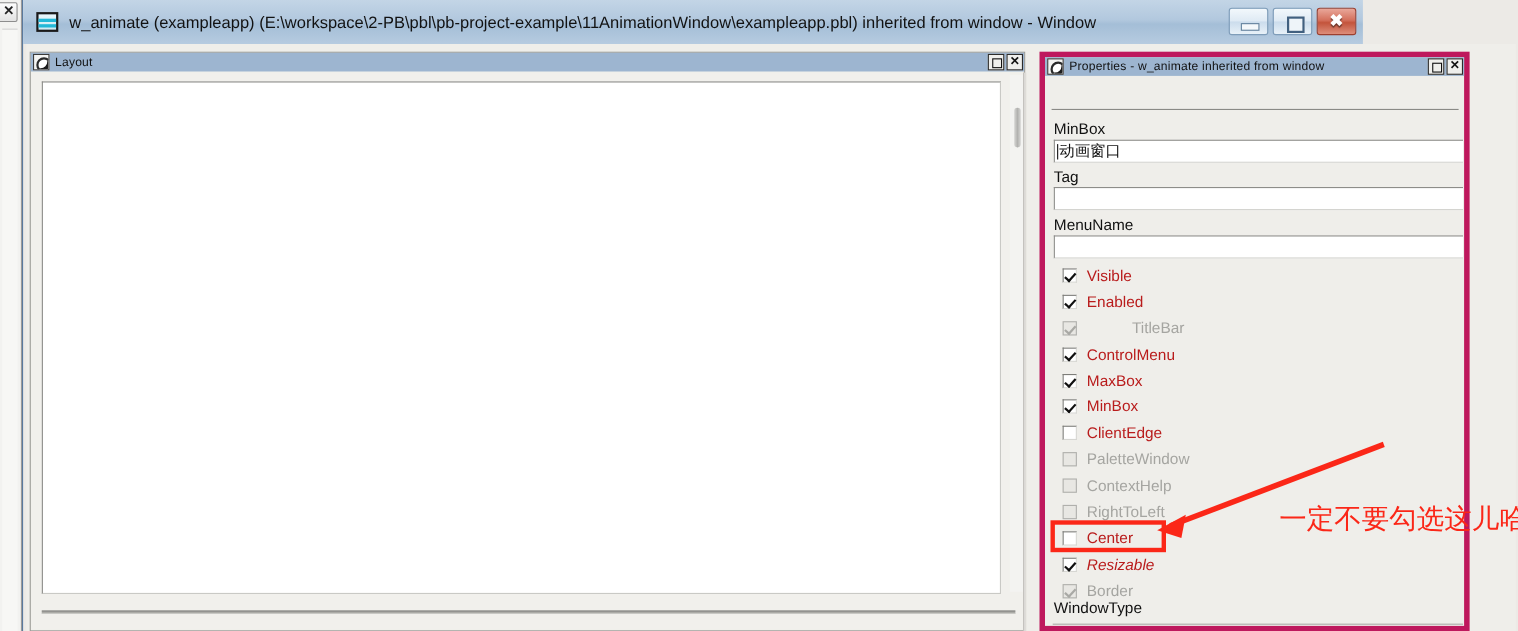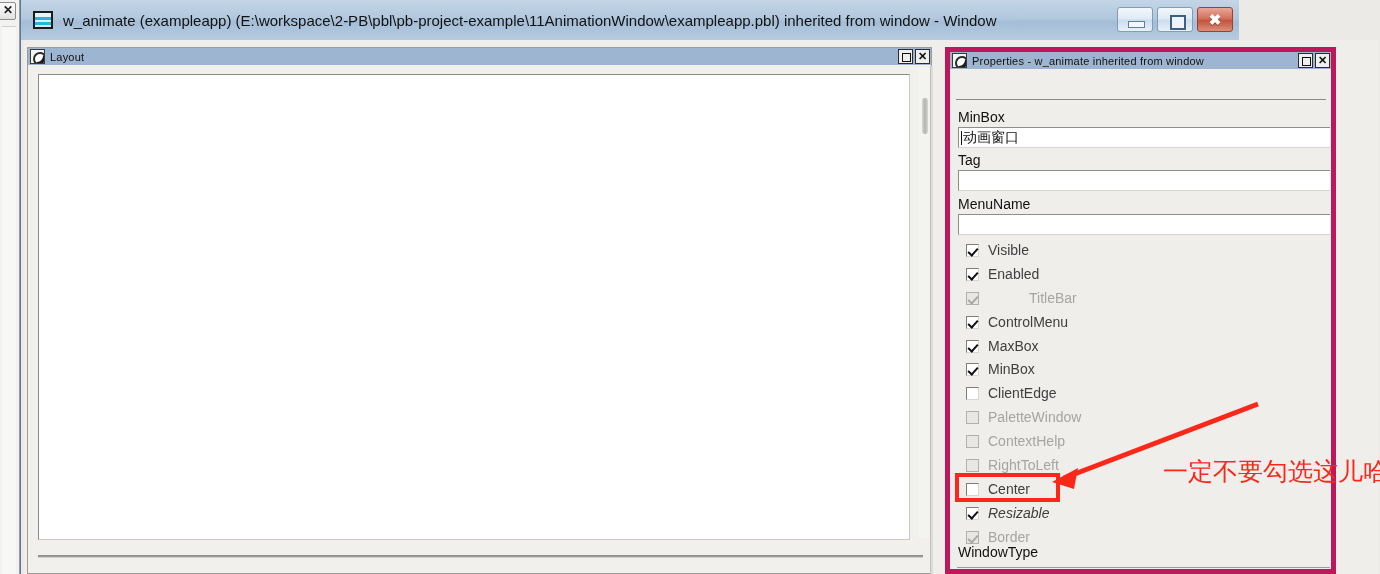--- a/index.html
+++ b/index.html
@@ -298,21 +298,21 @@
     content: "";
     position: absolute; left: 3px; top: 1px;
     width: 4px; height: 8px;
     border: solid #101010;
     border-width: 0 2px 2px 0;
     transform: rotate(42deg);
   }
   .cb-box.dis.cb-check::after { border-color: #a9a9a5; }
   .cb-label {
     margin-left: 9px;
-    font-size: 14px; color: #404040;
+    font-size: 14px; color: #b91c1c;
     white-space: nowrap;
     font-family: "Liberation Sans", sans-serif;
   }
   .cb-label.dis { color: #a5a5a1; }
 
   
   .anno-svg {
     position: absolute; left: 0; top: 0; width: 1380px; height: 574px;
     pointer-events: none;
   }

